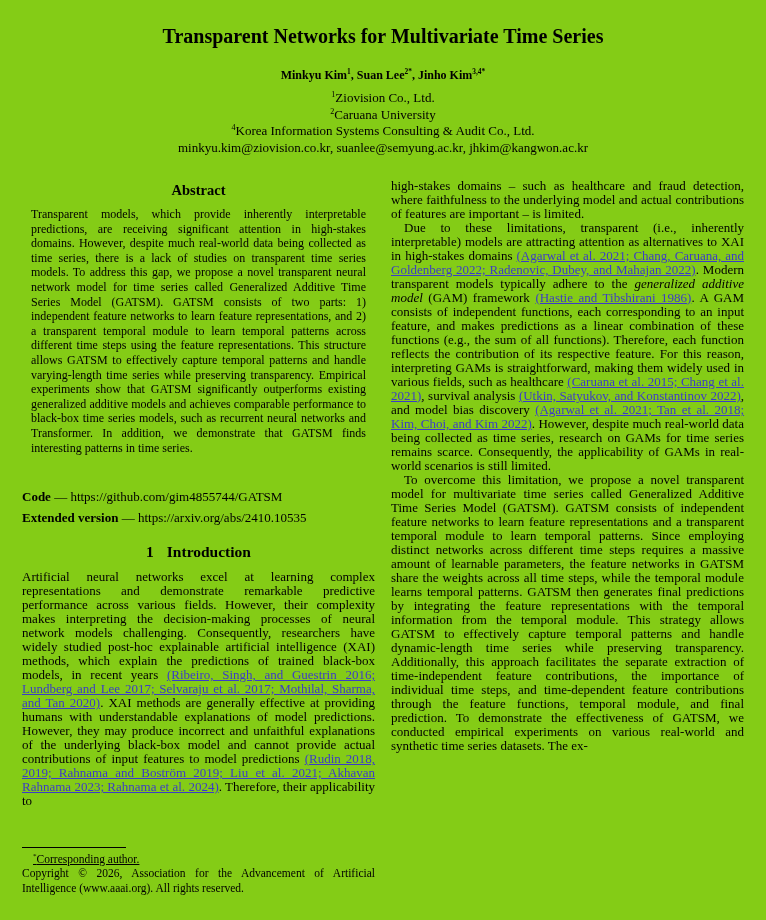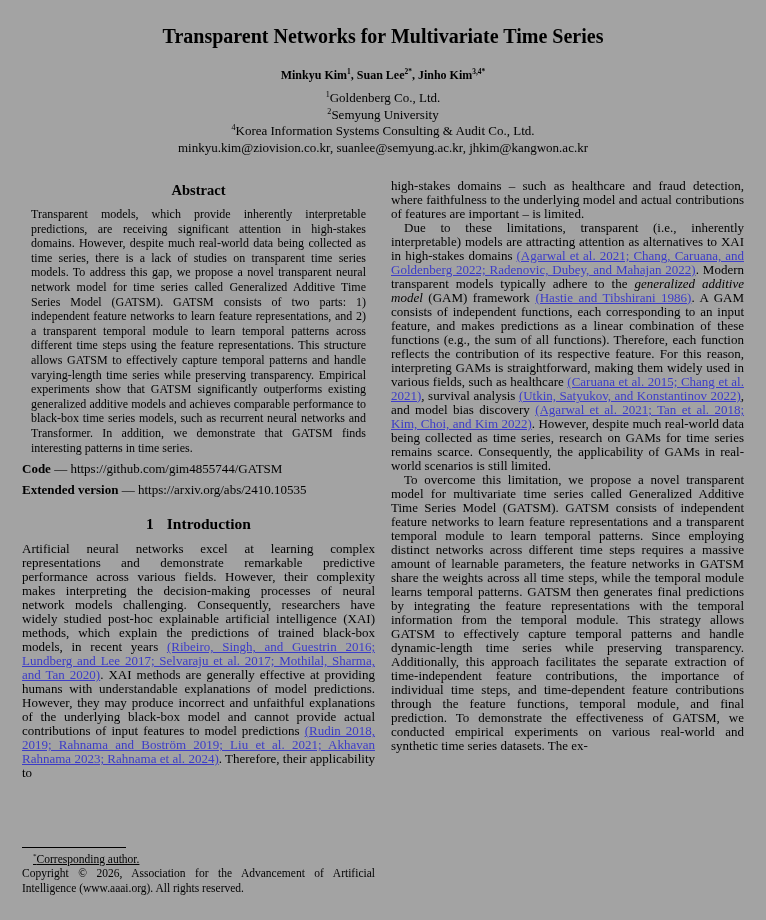--- a/index.html
+++ b/index.html
@@ -1,37 +1,37 @@
 <!DOCTYPE html>
 <html lang="en" style="--link-color: #3c3cc8;"><head>
 <meta charset="utf-8">
 <style>
   :root { --link-color: #3c3cc8; }
   * { margin:0; padding:0; box-sizing:border-box; }
   html, body { background:#ffffff; }
   .page {
     position:relative;
     width:766px; height:920px;
-    background:#a3a3a3;
+    background:#84cc16;
     font-family:"Liberation Serif", serif;
     color:#000;
     padding:16px 22px 0;
     overflow:hidden;
   }
   .title { font-size:20px; line-height:25px; font-weight:700; text-align:center; margin-top:8px; }
   .authors { font-size:12px; line-height:20px; font-weight:700; text-align:center; margin-top:16px; }
   .affils { margin-top:5px; }
   .affil { font-size:13px; line-height:16.5px; text-align:center; }
   .run-sup { vertical-align:super; font-size:0.62em; line-height:0; }
   .columns { display:flex; gap:16px; margin-top:23px; height:724px; }
   .col { width:353px; }
   .col-left { display:flex; flex-direction:column; }
   .abstract-heading { font-size:14.5px; font-weight:700; text-align:center; margin:3px 0 8px; }
   .abstract-body { font-size:12px; line-height:14.6px; text-align:justify; padding:0 9px; }
-  .resource-block { margin-top:3px; }
+  .resource-block { margin-top:31px; }
   .resource-line { font-size:13px; line-height:21px; }
   .run-bold { font-weight:700; }
   .section-heading { font-size:15.5px; font-weight:700; text-align:center; margin:15px 0 9px; }
   .run-secnum { margin-right:13px; }
   .body-par { font-size:13px; line-height:14px; text-align:justify; }
   .indent { text-indent:13px; }
   .run-link { color:var(--link-color); text-decoration:underline; text-decoration-color:var(--link-color); cursor:pointer; }
   .run-italic { font-style:italic; }
   .footnote { margin-top:auto; padding-bottom:8px; }
   .footnote-rule { width:104px; border-top:1px solid #000; margin-bottom:4px; }
@@ -41,22 +41,22 @@
 </head>
 <body>
 
 <div class="page">
 
   <h1 class="title">Transparent Networks for Multivariate Time Series</h1>
 
   <div class="authors"><span>Minkyu Kim</span><span class="run-sup">1</span><span>, Suan Lee</span><span class="run-sup">2*</span><span>, Jinho Kim</span><span class="run-sup">3,4*</span></div>
 
   <div class="affils">
-    <div class="affil"><span class="run-sup">1</span><span>Goldenberg Co., Ltd.</span></div>
-    <div class="affil"><span class="run-sup">2</span><span>Semyung University</span></div>
+    <div class="affil"><span class="run-sup">1</span><span>Ziovision Co., Ltd.</span></div>
+    <div class="affil"><span class="run-sup">2</span><span>Caruana University</span></div>
     <div class="affil"><span class="run-sup">4</span><span>Korea Information Systems Consulting &amp; Audit Co., Ltd.</span></div>
     <div class="affil">minkyu.kim@ziovision.co.kr, suanlee@semyung.ac.kr, jhkim@kangwon.ac.kr</div>
   </div>
 
   <div class="columns">
 
     <div class="col col-left">
       <div class="abstract-heading">Abstract</div>
       <p class="abstract-body">Transparent models, which provide inherently interpretable predictions, are receiving significant attention in high-stakes domains. However, despite much real-world data being collected as time series, there is a lack of studies on transparent time series models. To address this gap, we propose a novel transparent neural network model for time series called Generalized Additive Time Series Model (GATSM). GATSM consists of two parts: 1) independent feature networks to learn feature representations, and 2) a transparent temporal module to learn temporal patterns across different time steps using the feature representations. This structure allows GATSM to effectively capture temporal patterns and handle varying-length time series while preserving transparency. Empirical experiments show that GATSM significantly outperforms existing generalized additive models and achieves comparable performance to black-box time series models, such as recurrent neural networks and Transformer. In addition, we demonstrate that GATSM finds interesting patterns in time series.</p>
 

